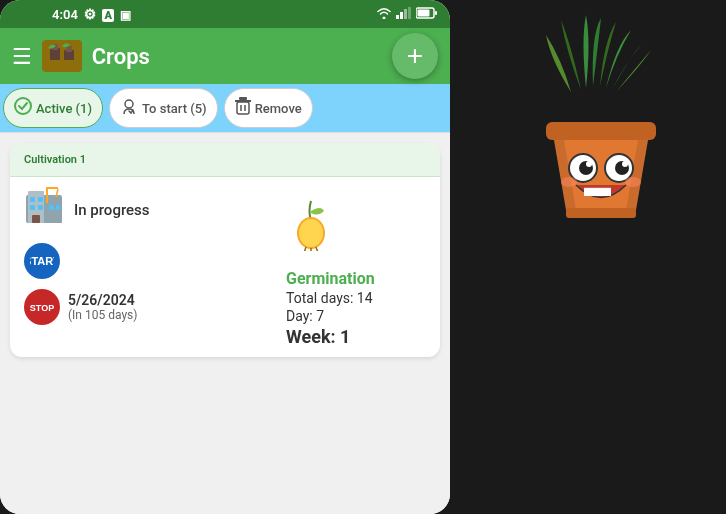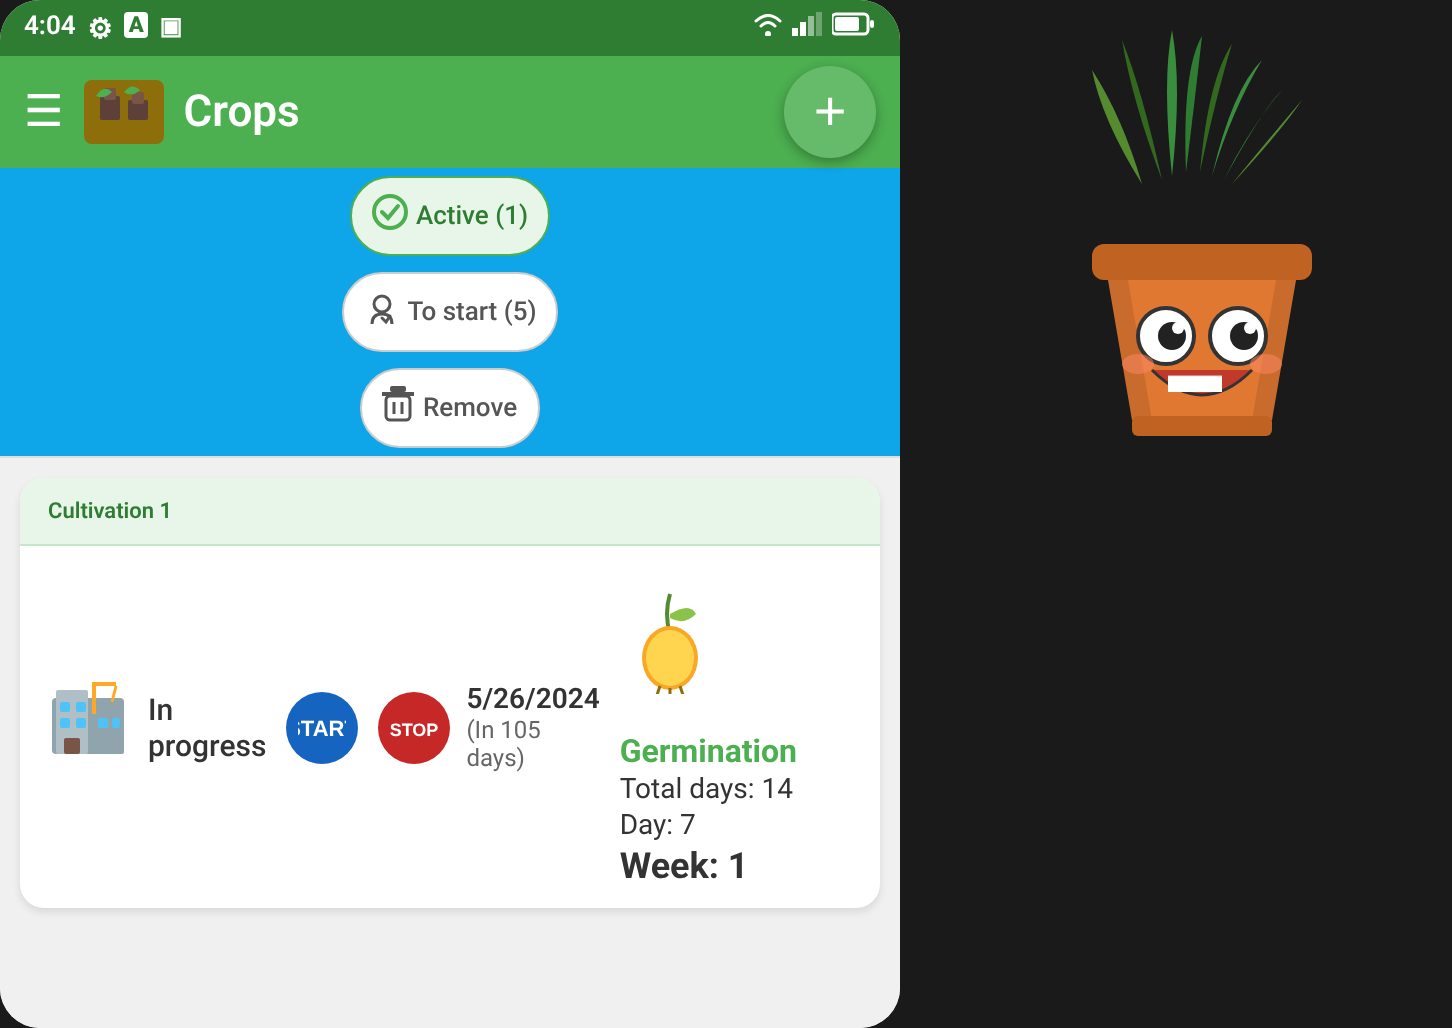--- a/index.html
+++ b/index.html
@@ -31,21 +31,21 @@
       background: #2e7d32;
       color: white;
       display: flex;
       align-items: center;
       justify-content: space-between;
       padding: 4px 12px;
       height: 28px;
       font-size: 13px;
       font-weight: 600;
     }
-    .status-left { display: flex; align-items: flex-start; gap: 6px; }
+    .status-left { display: flex; align-items: flex-end; gap: 6px; margin-left: 40px; }
     .status-right { display: flex; align-items: center; gap: 4px; }
 
     
     .app-bar {
       background: #4caf50;
       display: flex;
       align-items: center;
       padding: 8px 12px;
       height: 56px;
       gap: 10px;
@@ -83,27 +83,26 @@
       cursor: pointer;
       box-shadow: 0 2px 6px rgba(0,0,0,0.3);
       border: none;
       flex-shrink: 0;
       position: relative;
       z-index: 2;
     }
 
     
     .tab-bar {
-      background: #0ea5e9;
+      background: #7dd3fc;
       display: flex;
       align-items: center;
       border-bottom: 1px solid #ddd;
       overflow-x: auto;
       flex-shrink: 0;
-      flex-direction: column;
     }
     .tab-item {
       display: flex;
       align-items: center;
       gap: 4px;
       padding: 8px 10px;
       white-space: nowrap;
       font-size: 13px;
       font-weight: 500;
       cursor: pointer;
@@ -147,21 +146,21 @@
       border-bottom: 1px solid #c8e6c9;
     }
     .card-body {
       padding: 10px 14px;
       display: flex;
       gap: 10px;
     }
     .card-left {
       flex: 1;
       display: flex;
-      flex-direction: row;
+      flex-direction: column;
       gap: 10px;
     }
     .status-row {
       display: flex;
       align-items: center;
       gap: 10px;
     }
     .building-icon { font-size: 32px; }
     .status-text { font-size: 15px; color: #333; font-weight: 500; }
 

